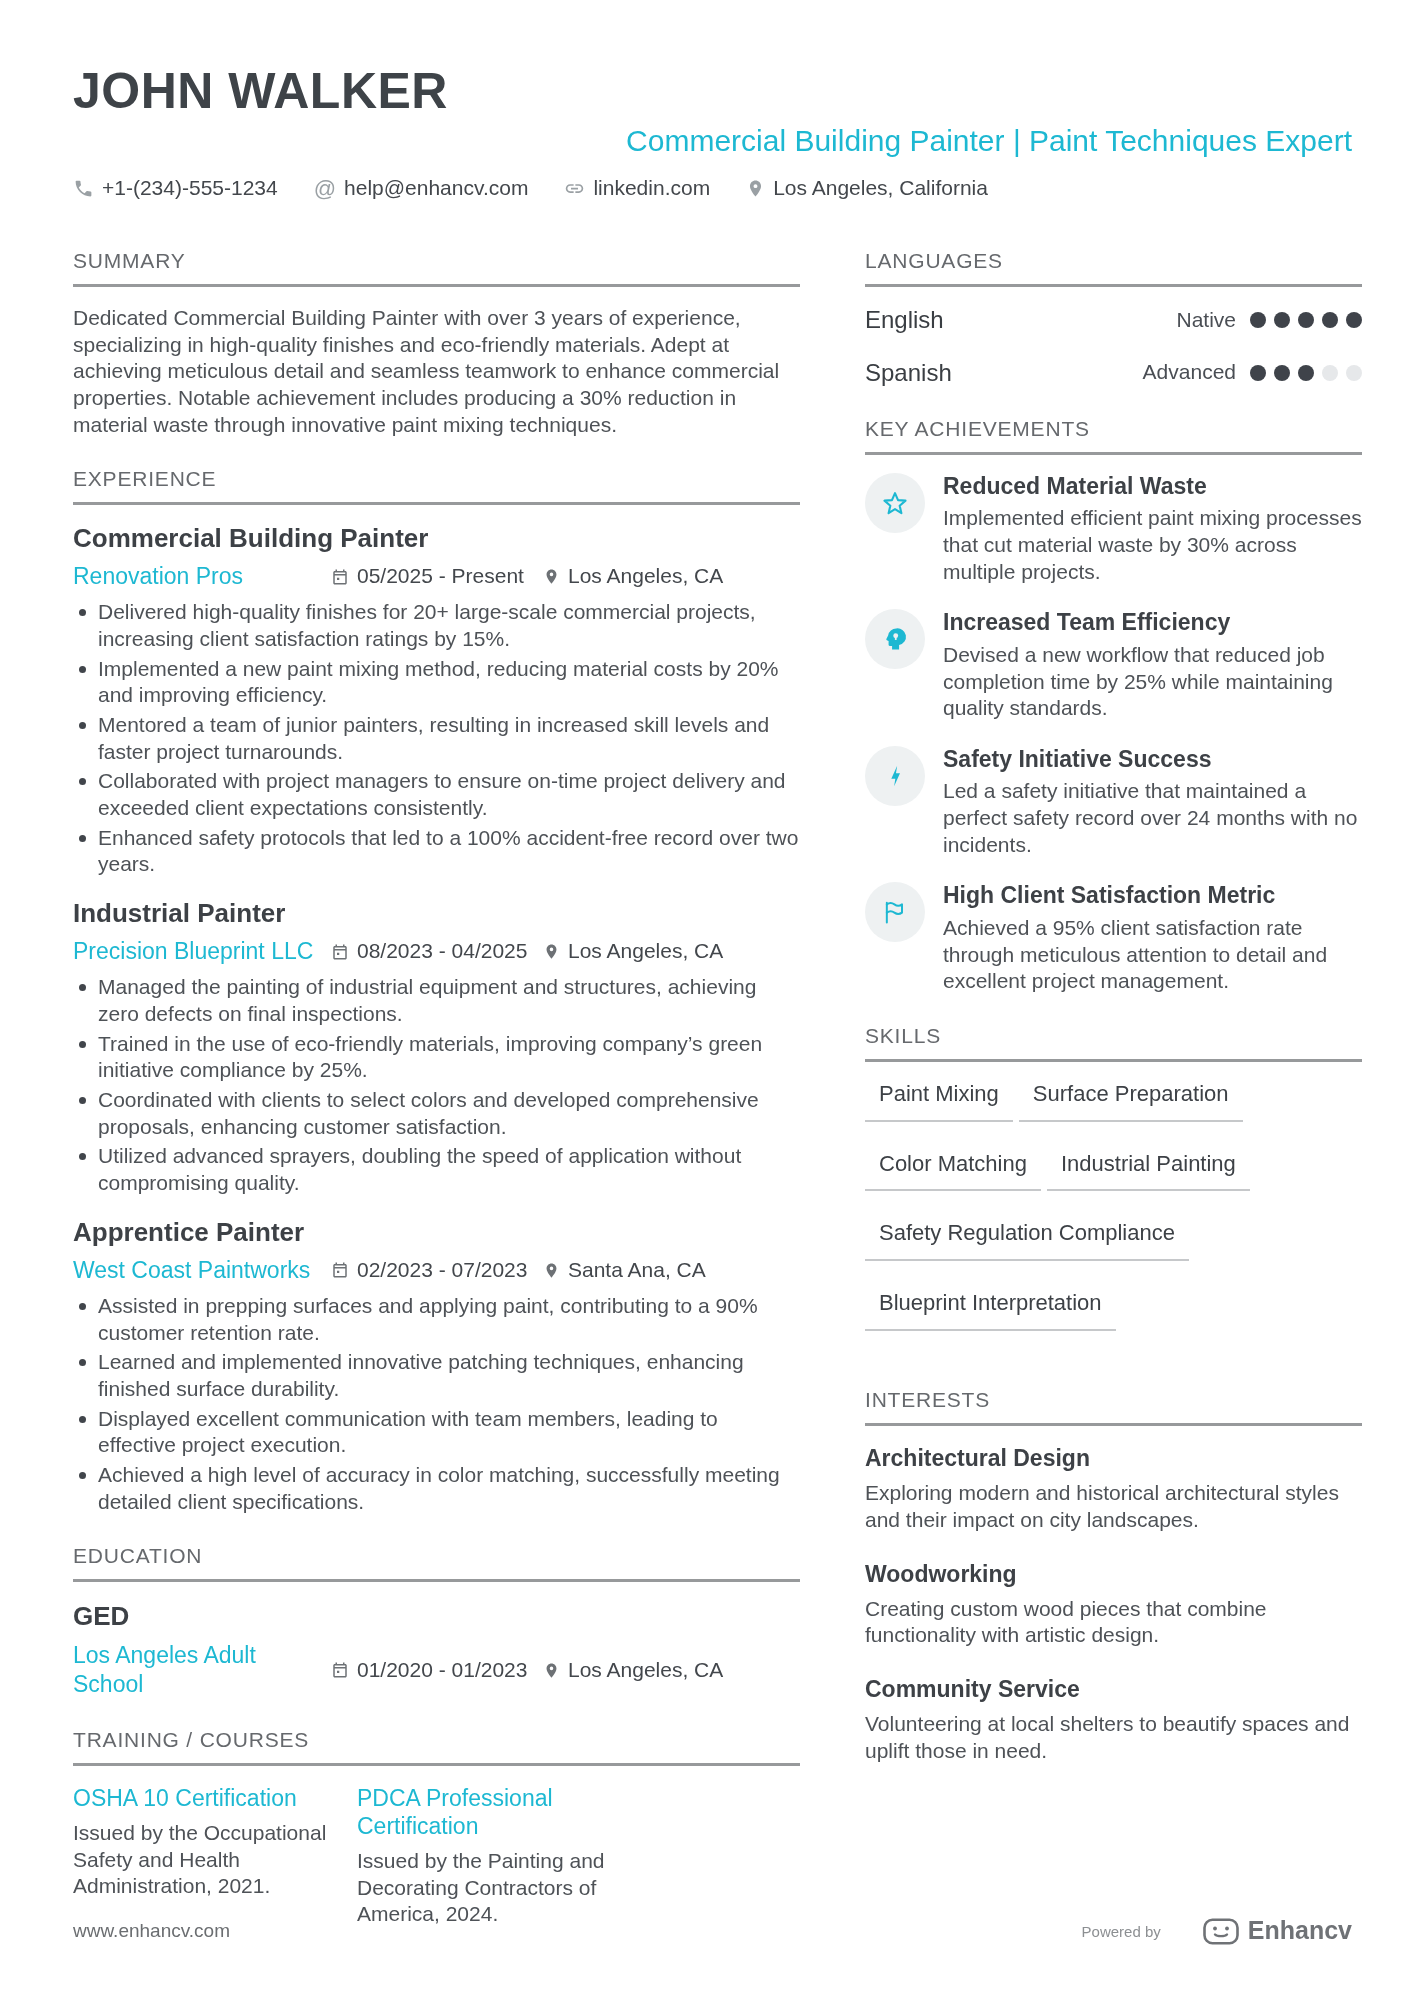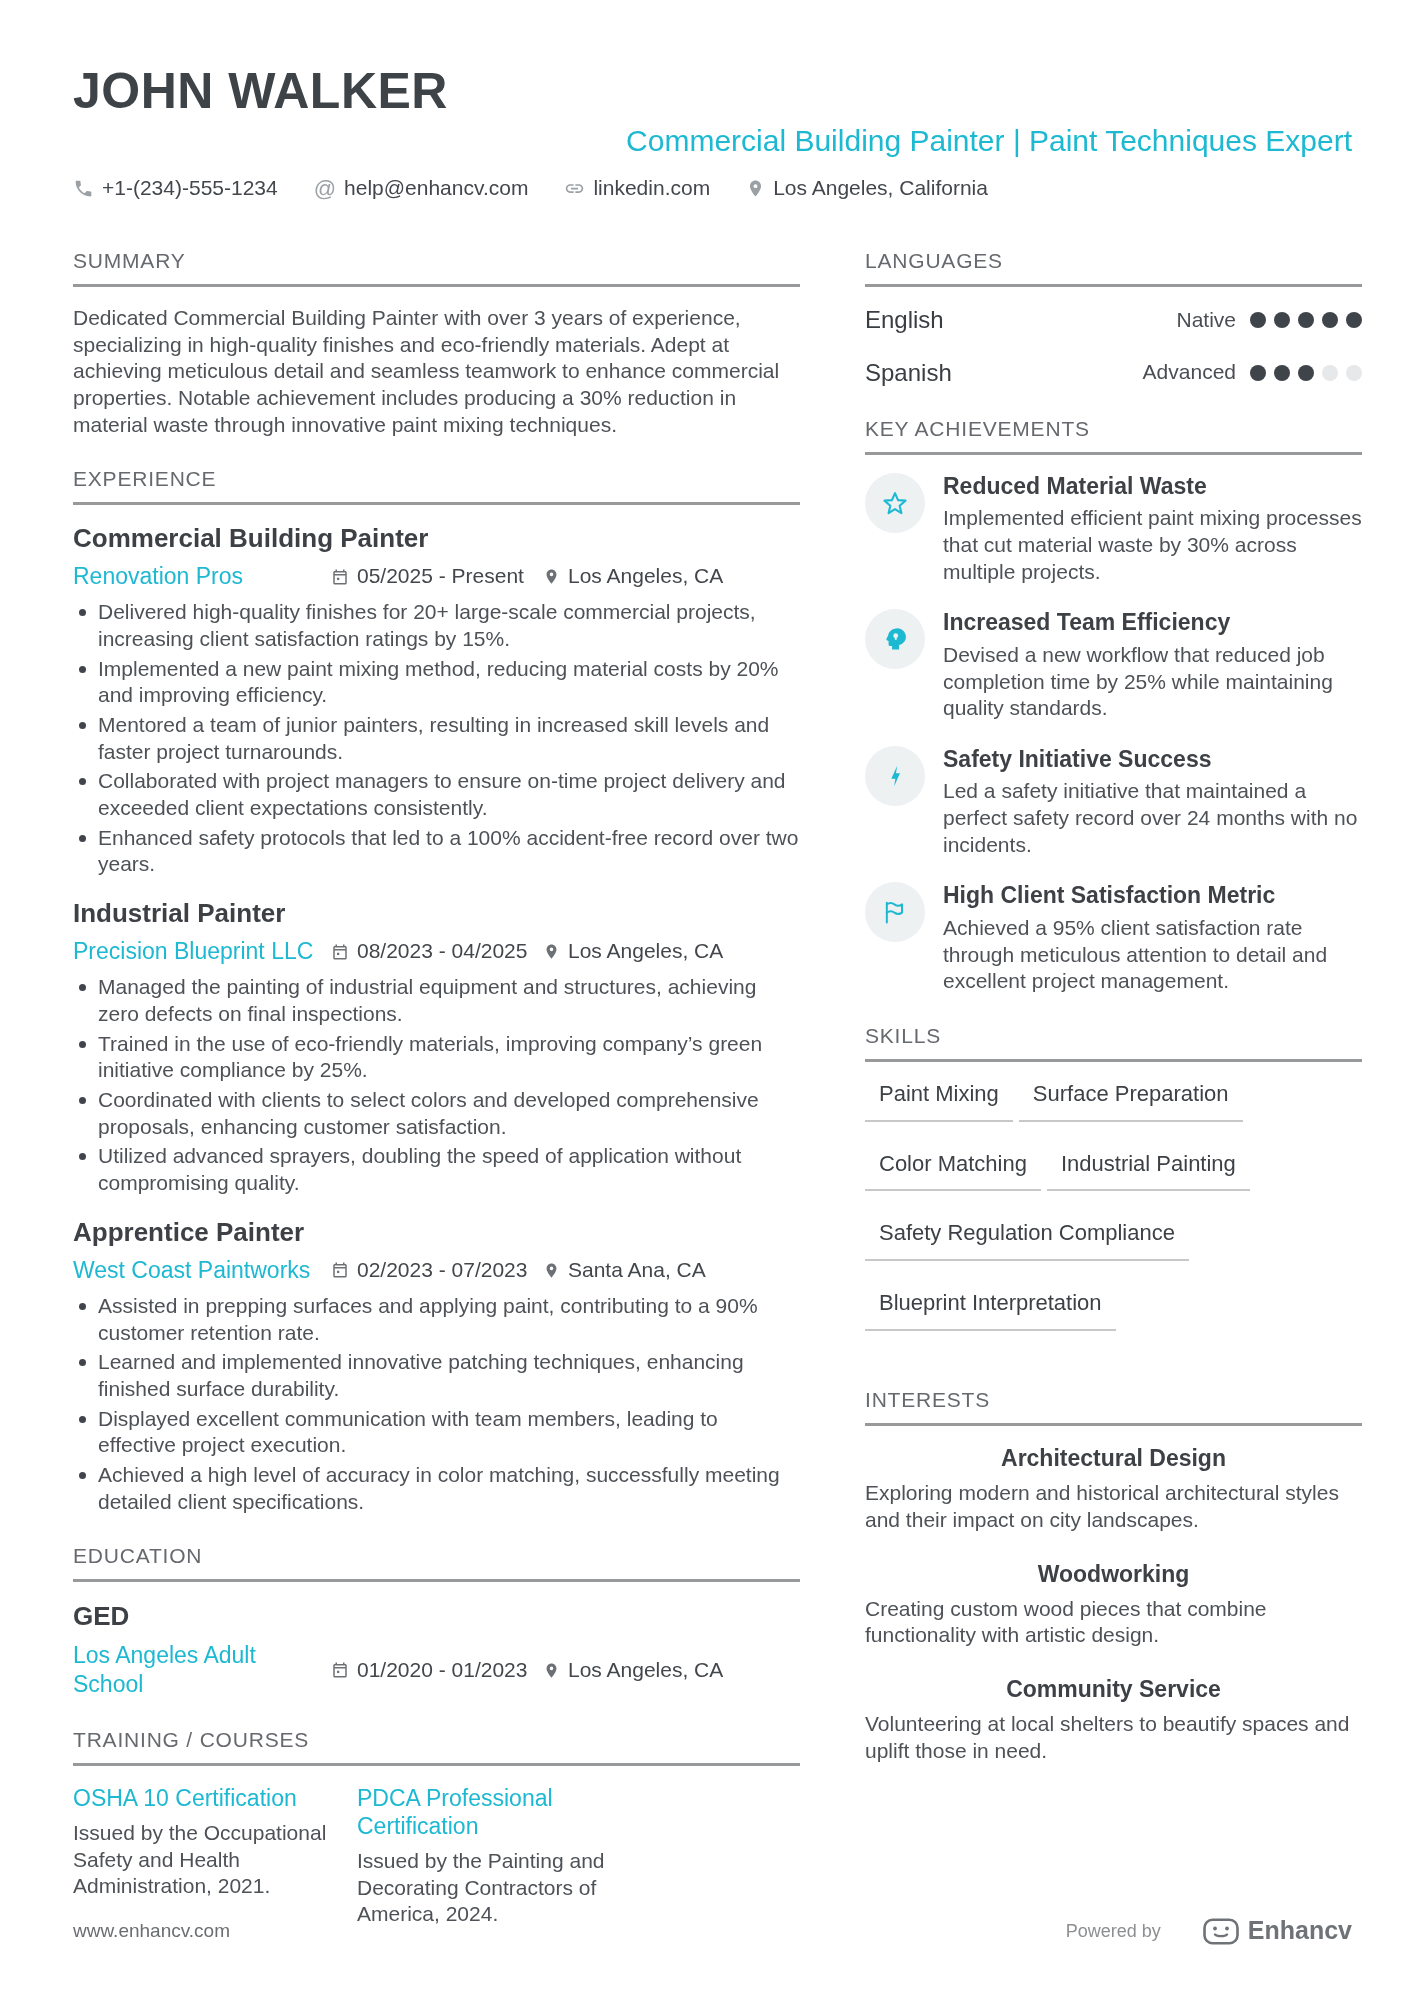--- a/index.html
+++ b/index.html
@@ -63,29 +63,29 @@
   .ach { display:flex; gap:18px; margin-bottom:24px; }
   .ach-icon { width:60px; height:60px; border-radius:50%; background:#eef1f2; flex:none;
               display:flex; align-items:center; justify-content:center; color:#1db8d2; }
   .ach-title { font-size:23px; font-weight:600; color:#3d4146; margin-bottom:5px; line-height:1.2; }
   .ach-text { color:#4e5257; }
 
   .skills-wrap { display:flex; flex-wrap:wrap; column-gap:6px; }
   .skill { font-size:22px; color:#3d4146; padding:0 14px 12px; border-bottom:2px solid #c6c8ca; margin-bottom:28px; white-space:nowrap; }
 
   .interest { margin-bottom:26px; }
-  .interest-title { font-size:23px; font-weight:600; color:#3d4146; margin-bottom:7px;text-align:center; }
+  .interest-title { font-size:23px; font-weight:600; color:#3d4146; margin-bottom:7px; }
   .interest-text { color:#4e5257; }
 
   
   .footer { position:absolute; left:73px; right:58px; bottom:48px;
             display:flex; align-items:center; justify-content:space-between; }
   .site { font-size:19px; color:#6b6e71; }
   .powered { display:flex; align-items:center; gap:14px; }
-  .powered-label { font-size:18px; color:#8c8f92; }
+  .powered-label { font-size:15px; color:#8c8f92; }
   .brand { display:flex; align-items:center; gap:9px; color:#6f7276;padding-left:28px; }
   .brand-name { font-size:25px; font-weight:600; color:#6f7276; }
 </style>
 </head>
 <body>
 
 <div class="page">
 
   <div>
     <h1 class="name">JOHN WALKER</h1>

